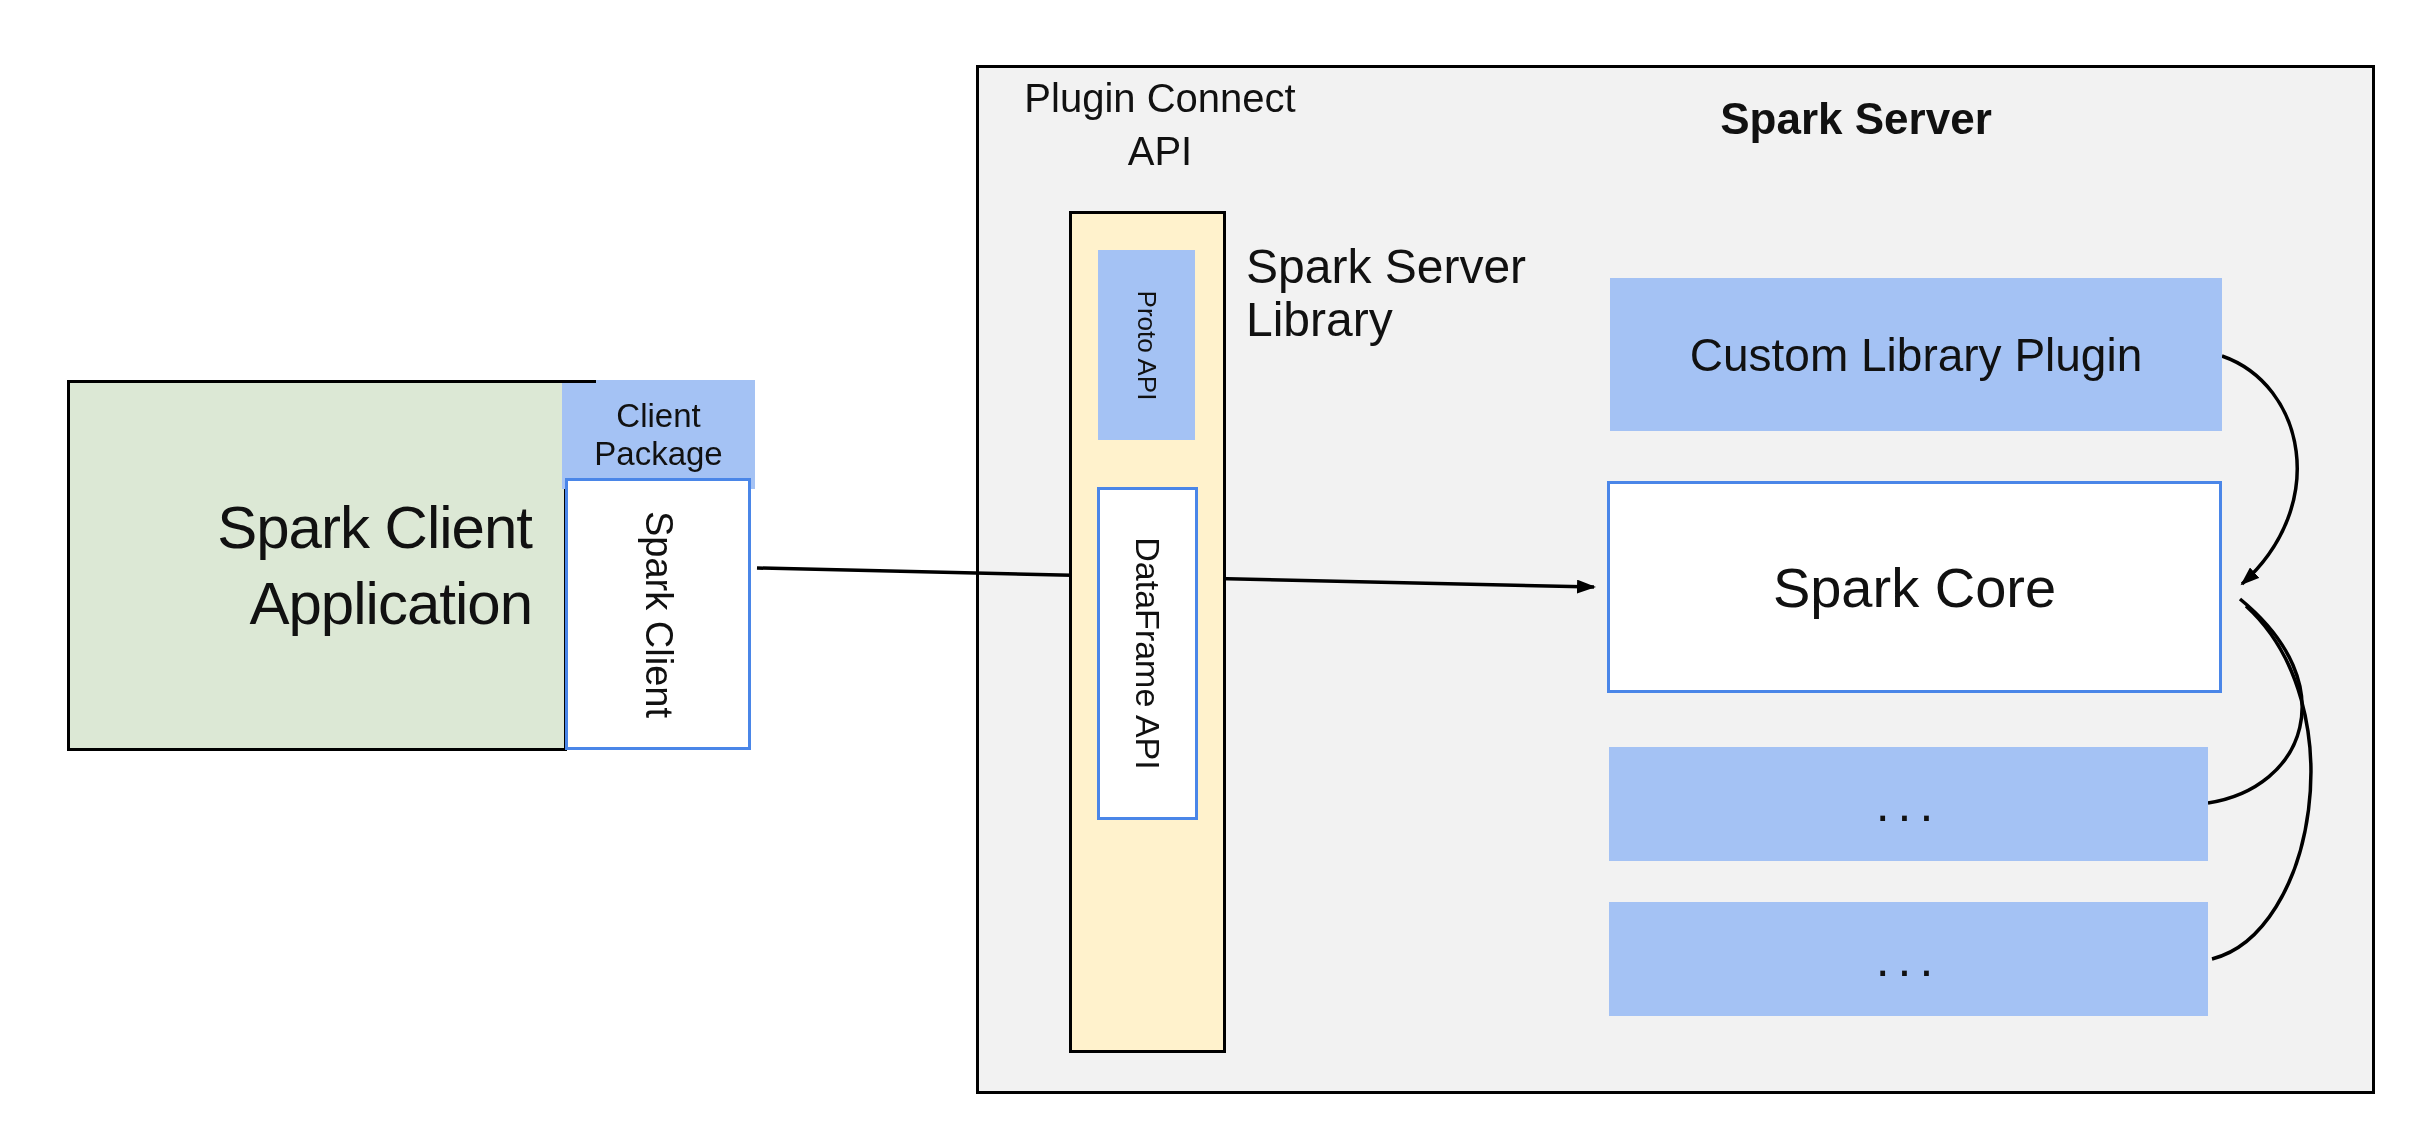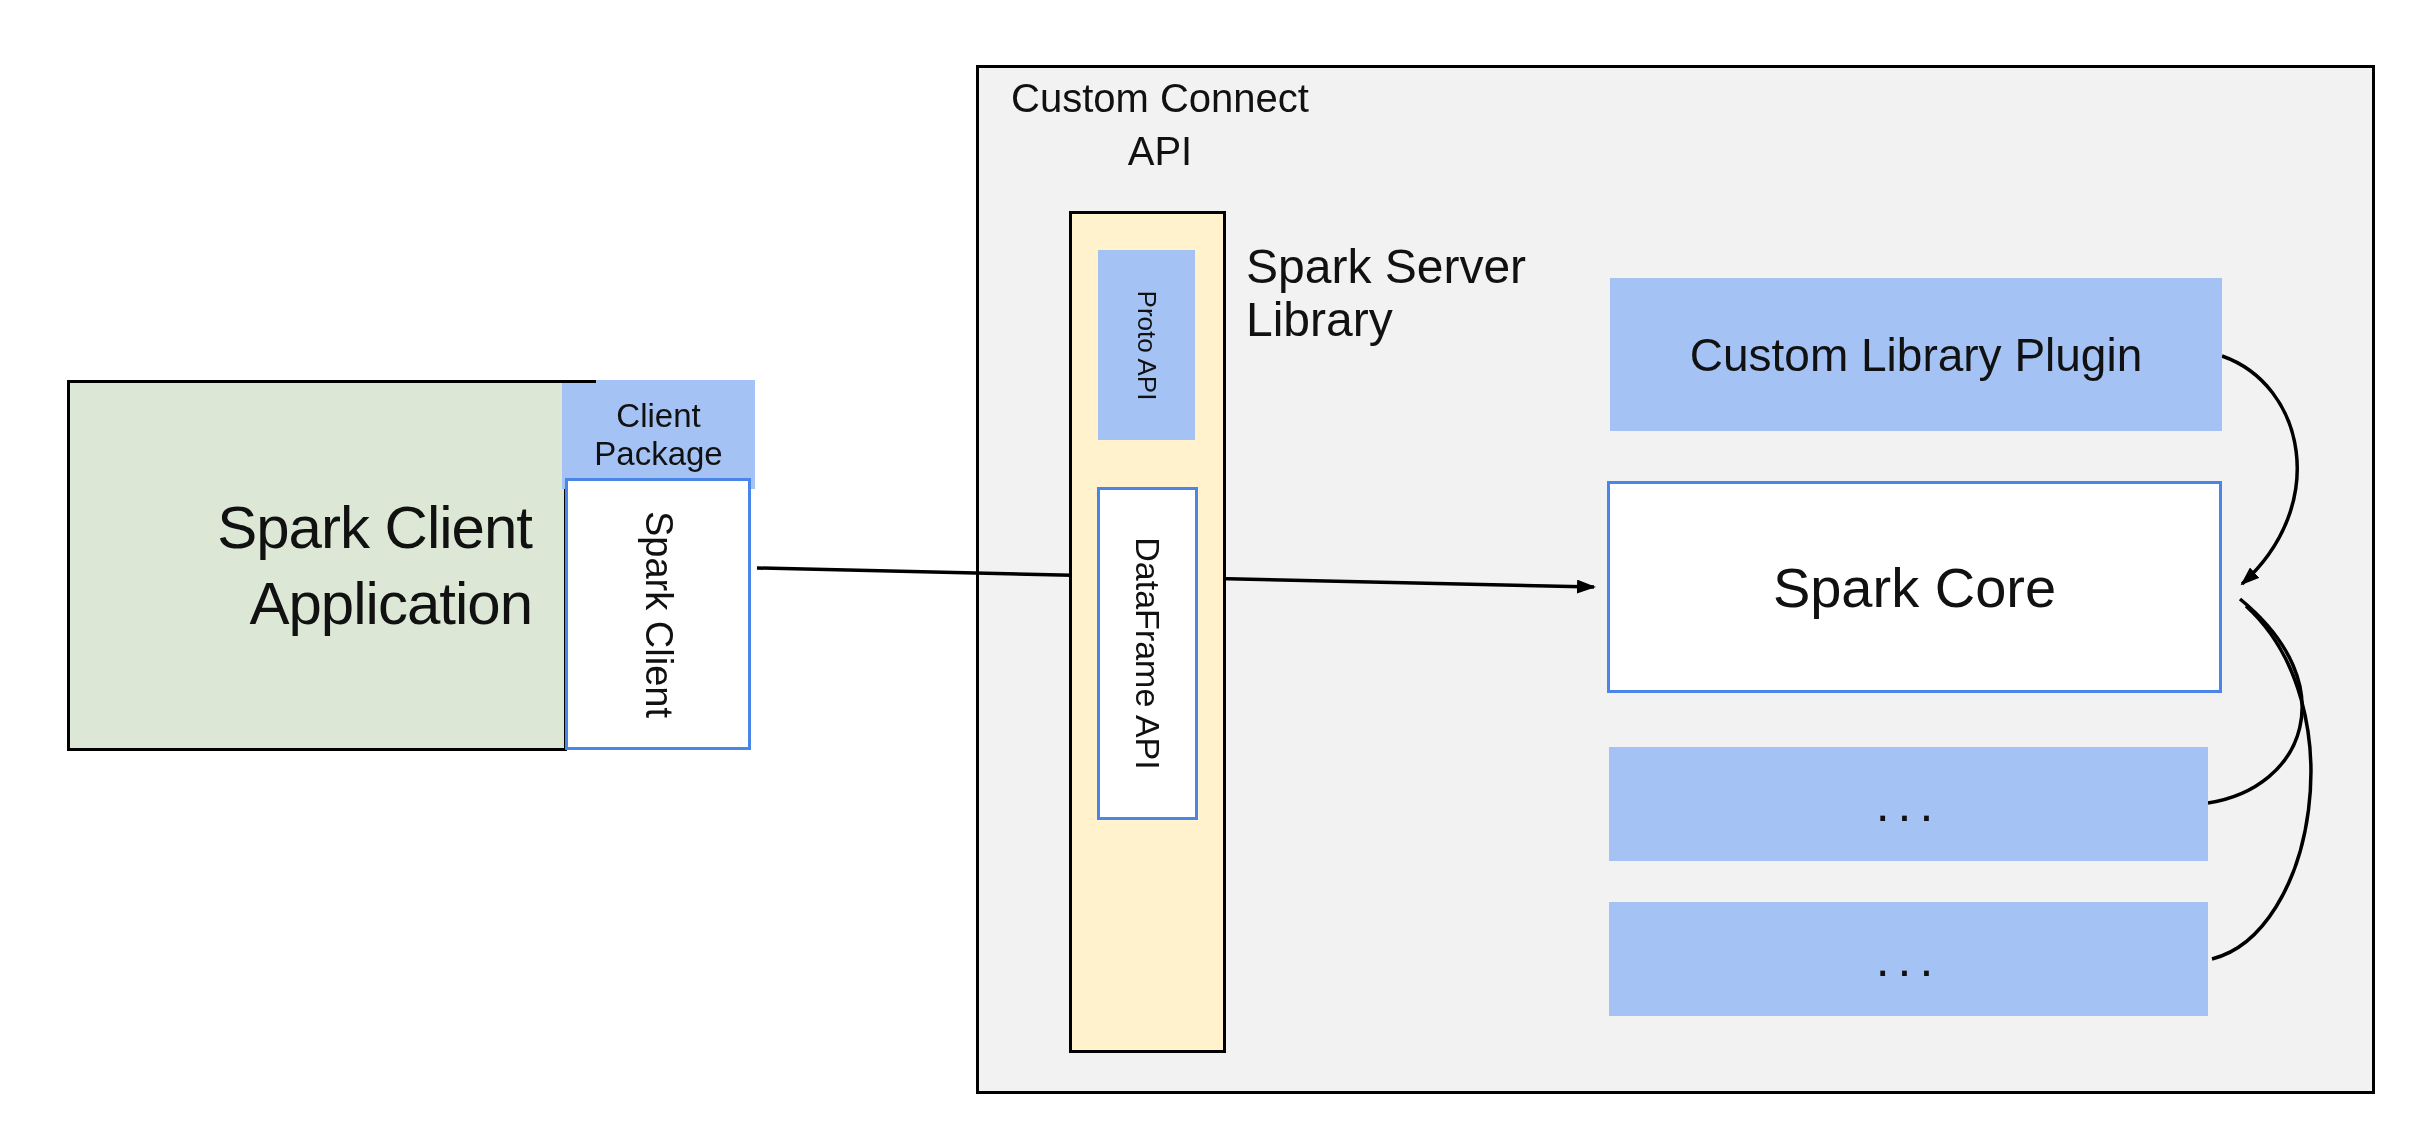--- a/index.html
+++ b/index.html
@@ -68,21 +68,22 @@
     <div class="lbl">Spark Client Application</div>
   </div>
   <div class="abs client-pkg">
     <div class="lbl">Client Package</div>
   </div>
   <div class="abs green-border-tip"></div>
   <div class="abs spark-client-box">
     <span class="vtext vtext-sc">Spark Client</span>
   </div>
 
-  <div class="abs lbl-connect">Custom Connect API</div>
+  <div class="abs lbl-connect">Plugin Connect API</div>
+  <div class="abs lbl-server-title">Spark Server</div>
   <div class="abs lbl-server-lib">Spark Server Library</div>
 
   <div class="abs yellow-box"></div>
   <div class="abs proto-box">
     <span class="vtext vtext-proto">Proto API</span>
   </div>
   <div class="abs dataframe-box">
     <span class="vtext vtext-df">DataFrame API</span>
   </div>
 

